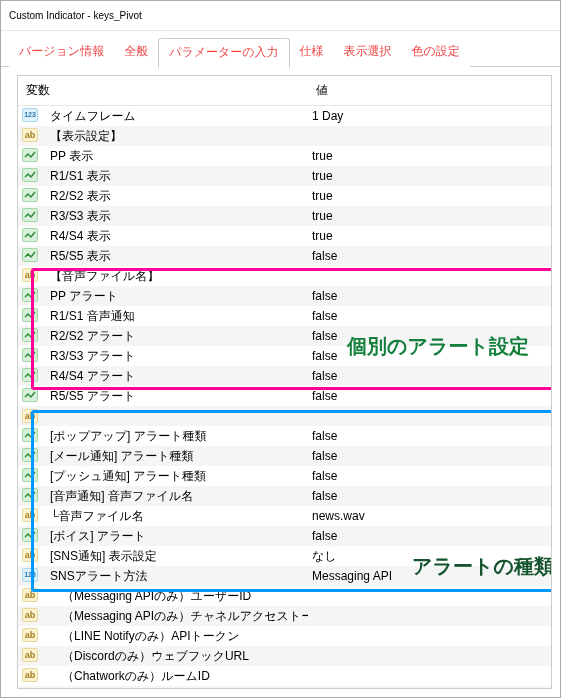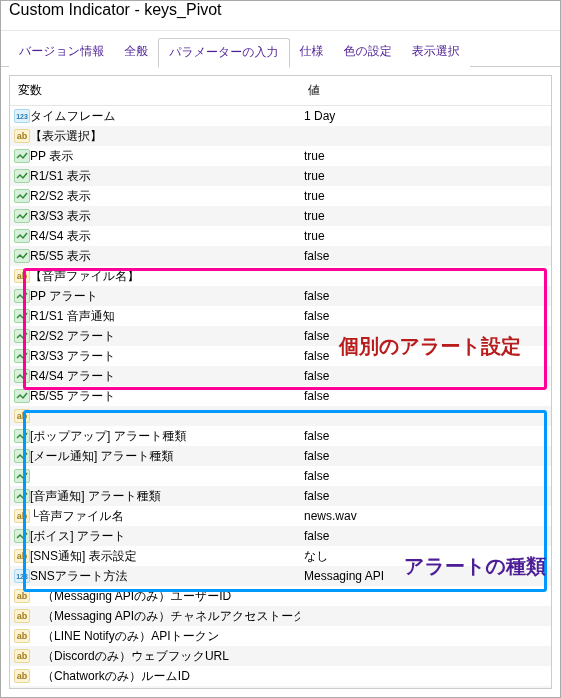--- a/index.html
+++ b/index.html
@@ -15,35 +15,36 @@
     width: 561px; 
     height: 698px; 
     border: 1px solid #aaa;
     background: #fff;
     display: flex;
     flex-direction: column;
   }
   .titlebar {
     height: 30px;
     display: flex;
+    align-items: center;
     padding: 0 8px;
-    font-size: 16px;
+    font-size: 10px;
     color: #000;
     border-bottom: 1px solid #e8e8e8;
   }
   .tabstrip {
     display: flex;
     padding: 6px 8px 0 8px;
     gap: 0;
     font-size: 12px;
   }
   .tab {
     padding: 5px 10px 6px 10px;
     cursor: pointer;
-    color: #4c1d95;
+    color: #ef4444;
     position: relative;
     top: 1px;
     background: #fff;
   }
   .tab.active {
     border: 1px solid #ccc;
     border-bottom: 1px solid #fff;
     border-radius: 3px 3px 0 0;
   }
   .content {
@@ -51,20 +52,21 @@
     padding: 8px;
     border-top: 1px solid #ccc;
     margin-top: -1px;
     overflow: hidden;
   }
   .grid-wrap {
     border: 1px solid #ccc;
     height: 100%;
     overflow: hidden;
     position: relative;
+    margin-left: 8px;
   }
   .grid-header {
     display: flex;
     background: #fff;
     font-size: 12px;
   }
   .grid-header > div {
     padding: 6px 8px;
     border-bottom: 1px solid #e5e5e5;
   }
@@ -74,23 +76,22 @@
   .row {
     display: flex;
     height: 20px;
     align-items: center;
     font-size: 12px;
   }
   .row.even { background: #f5f5f5; }
   .row .cell-var {
     width: 290px; flex: 0 0 290px;
     display: flex;
-    align-items: center;
     padding-left: 4px;
-    gap: 0;
+    gap: 12px;
     white-space: nowrap;
     overflow: hidden;
   }
   .row .cell-val {
     flex: 1;
     padding-left: 4px;
     white-space: nowrap;
     overflow: hidden;
   }
   .ico {
@@ -118,42 +119,42 @@
 <div class="window">
   <div class="titlebar">
     <span>Custom Indicator - keys_Pivot</span>
   </div>
 
   <div class="tabstrip" id="tabstrip">
       <div class="tab">バージョン情報</div>
       <div class="tab">全般</div>
       <div class="tab active">パラメーターの入力</div>
       <div class="tab">仕様</div>
+      <div class="tab">表示選択</div>
       <div class="tab">色の設定</div>
-      <div class="tab">表示選択</div>
     </div>
 
   <div class="content">
     <div class="grid-wrap">
       <div class="grid-header">
         <div class="col-var">変数</div>
         <div class="col-val">値</div>
       </div>
       <div class="grid-body" id="gridbody">
           <div class="row">
             <div class="cell-var">
               <span class="ico ico-num"></span>
               <span>タイムフレーム</span>
             </div>
             <div class="cell-val">1 Day</div>
           </div>
           <div class="row even">
             <div class="cell-var">
               <span class="ico ico-ab"></span>
-              <span>【表示選択】</span>
+              <span>【表示設定】</span>
             </div>
             <div class="cell-val"></div>
           </div>
           <div class="row">
             <div class="cell-var">
               <span class="ico ico-bool">
                 <svg viewBox="0 0 12 10">
                   <path d="M1 7 L4 4 L7 7 L11 2" fill="none" stroke="#2f8a3a" stroke-width="1.5"></path>
                 </svg>
               </span>
@@ -317,31 +318,32 @@
             </div>
             <div class="cell-val">false</div>
           </div>
           <div class="row">
             <div class="cell-var">
               <span class="ico ico-bool">
                 <svg viewBox="0 0 12 10">
                   <path d="M1 7 L4 4 L7 7 L11 2" fill="none" stroke="#2f8a3a" stroke-width="1.5"></path>
                 </svg>
               </span>
-            </div>
-            <div class="cell-val">false</div>
-          </div>
-          <div class="row even">
-            <div class="cell-var">
-              <span class="ico ico-bool">
-                <svg viewBox="0 0 12 10">
-                  <path d="M1 7 L4 4 L7 7 L11 2" fill="none" stroke="#2f8a3a" stroke-width="1.5"></path>
-                </svg>
-              </span>
-              <span>[音声通知] アラート種類</span>
+              <span>[プッシュ通知] アラート種類</span>
+            </div>
+            <div class="cell-val">false</div>
+          </div>
+          <div class="row even">
+            <div class="cell-var">
+              <span class="ico ico-bool">
+                <svg viewBox="0 0 12 10">
+                  <path d="M1 7 L4 4 L7 7 L11 2" fill="none" stroke="#2f8a3a" stroke-width="1.5"></path>
+                </svg>
+              </span>
+              <span>[音声通知] 音声ファイル名</span>
             </div>
             <div class="cell-val">false</div>
           </div>
           <div class="row">
             <div class="cell-var">
               <span class="ico ico-ab"></span>
               <span>  └音声ファイル名</span>
             </div>
             <div class="cell-val">news.wav</div>
           </div>
@@ -407,18 +409,18 @@
           </div>
           <div class="row even">
             <div class="cell-var">
               <span>　（Chatworkのみ）APIトークン</span>
             </div>
             <div class="cell-val"></div>
           </div>
         </div>
 
       <div class="anno" id="anno-red" style="border-color: rgb(255, 0, 153); left: 13px; top: 192px; width: 524px; height: 122px;"></div>
-      <div class="anno-label" id="anno-red-lbl" style="color: #b91c1c; left: 329px; top: 257px; text-align: right;">個別のアラート設定</div>
+      <div class="anno-label" id="anno-red-lbl" style="color: #15803d; left: 329px; top: 257px; text-align: right;">個別のアラート設定</div>
       <div class="anno" id="anno-blue" style="border-color: rgb(0, 153, 255); left: 13px; top: 334px; width: 524px; height: 182px;"></div>
-      <div class="anno-label" id="anno-blue-lbl" style="color: #4c1d95; left: 394px; top: 477px;">アラートの種類</div>
+      <div class="anno-label" id="anno-blue-lbl" style="color: #14532d; left: 394px; top: 477px;">アラートの種類</div>
     </div>
   </div>
 </div>
 
 </body></html>

